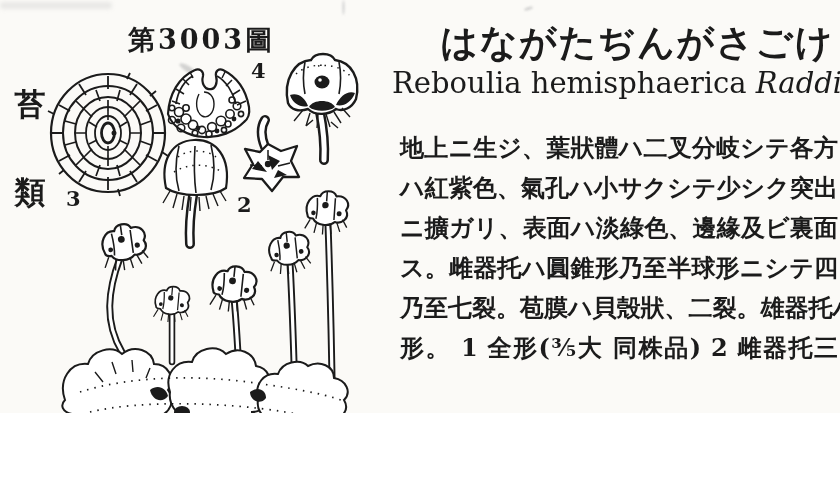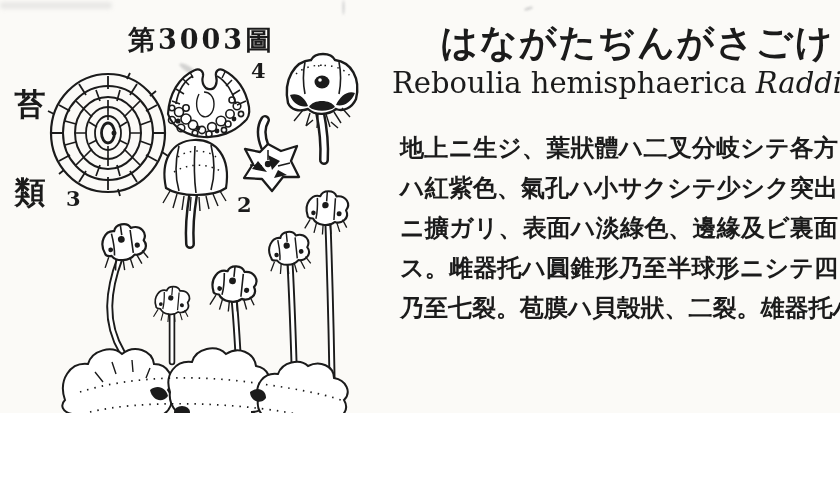--- a/index.html
+++ b/index.html
@@ -226,16 +226,17 @@
       <span>Reboulia hemisphaerica</span>
       <span> </span>
       <span class="author">Raddi.</span>
     </div>
     <div class="body-text">
       <div class="body-line">地上ニ生ジ、葉狀體ハ二叉分岐シテ各方</div>
       <div class="body-line">ハ紅紫色、氣孔ハ小サクシテ少シク突出</div>
       <div class="body-line">ニ擴ガリ、表面ハ淡綠色、邊緣及ビ裏面</div>
       <div class="body-line">ス。雌器托ハ圓錐形乃至半球形ニシテ四</div>
       <div class="body-line">乃至七裂。苞膜ハ貝殼狀、二裂。雄器托ハ</div>
+      <div class="body-line">形。 1 全形(⅗大 同株品)  2 雌器托三</div>
     </div>
   </div>
 
 </div>
 
 </body></html>

